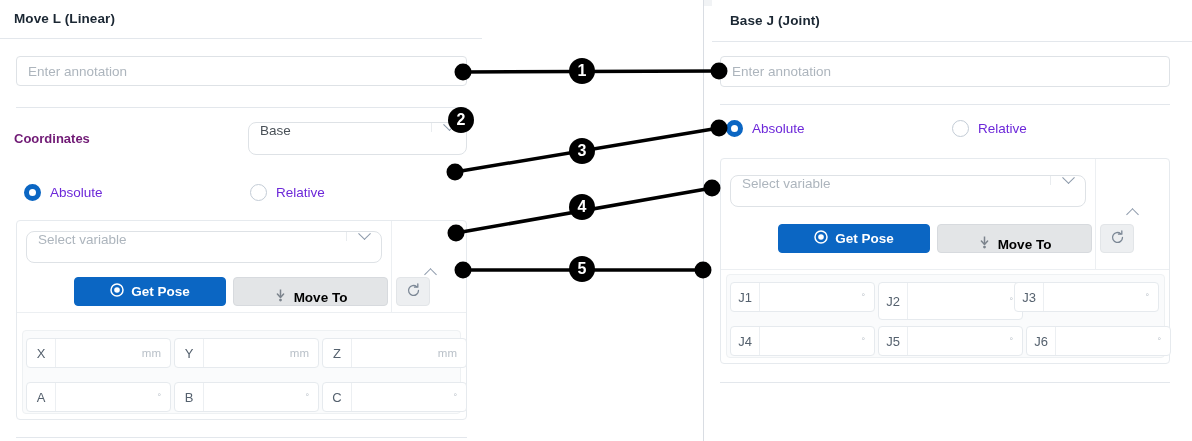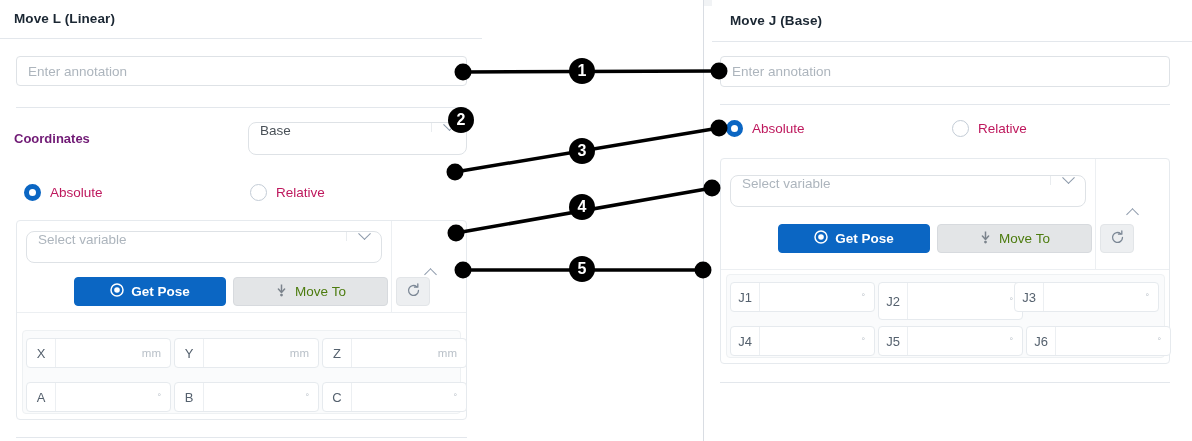--- a/index.html
+++ b/index.html
@@ -82,21 +82,21 @@
   .radio-row { position: absolute; display: flex; align-items: center; }
   .radio {
     width: 17px; height: 17px; border-radius: 50%;
     box-sizing: border-box; border: 1.6px solid #c3ccd6;
     background: #fff; flex: none;
   }
   .radio.checked {
     border: 5px solid #0b66c3; background: #fff;
   }
   .radio-label {
-    margin-left: 9px; font-size: 13.5px; color: #be185d; text-align: right;
+    margin-left: 9px; font-size: 13.5px; color: #6d28d9; text-align: right;
   }
 
   
   .groupbox {
     position: absolute; box-sizing: border-box;
     border: 1px solid #e6eaee; border-radius: 4px; background: #fff;
   }
   .groupbox .inner-sep {
     position: absolute; left: 0; right: 0; height: 1px; background: #eceff2;
   }
@@ -106,22 +106,22 @@
 
   
   .btn {
     position: absolute; box-sizing: border-box;
     border-radius: 4px; display: flex; align-items: center;
     justify-content: center; gap: 7px;
     font-size: 13.5px; font-weight: bold; margin-left: 48px;
   }
   .btn-primary { background: #0b66c3; color: #fff; border: 1px solid #0b66c3; }
   .btn-disabled {
-    background: #e3e5e7; color: #4d7c0f;
-    border: 1px solid #d7dade; font-weight: normal;
+    background: #e3e5e7; color: #000000;
+    border: 1px solid #d7dade; font-weight: bold; align-items: flex-end;
   }
   .btn-icon {
     background: #edeff1; border: 1px solid #e2e5e8;
     display: flex; align-items: center; justify-content: center;
   }
 
   
   .unitfield {
     position: absolute; box-sizing: border-box;
     border: 1px solid #e6eaee; border-radius: 4px;
@@ -259,21 +259,21 @@
       </div>
 
     <div class="hrule" style="left:16px; top:437px; width:451px;"></div>
   </div>
 
   <div class="right-strip"></div>
   <div class="panel-divider"></div>
 
   <div class="panel" id="panel-right">
 
-    <div class="panel-title">Move J (Base)</div>
+    <div class="panel-title">Base J (Joint)</div>
     <div class="hrule" style="left:0px; top:41px; width:480px;"></div>
 
     <div class="textbox" id="mj-annotation" style="left:8px; top:56px; width:450px; height:31px;">Enter annotation</div>
 
     <div class="hrule" style="left:8px; top:104px; width:450px;"></div>
 
     <div class="radio-row" style="left:14px; top:120px;">
       <span class="radio checked"></span>
       <span class="radio-label">Absolute</span>
     </div>

